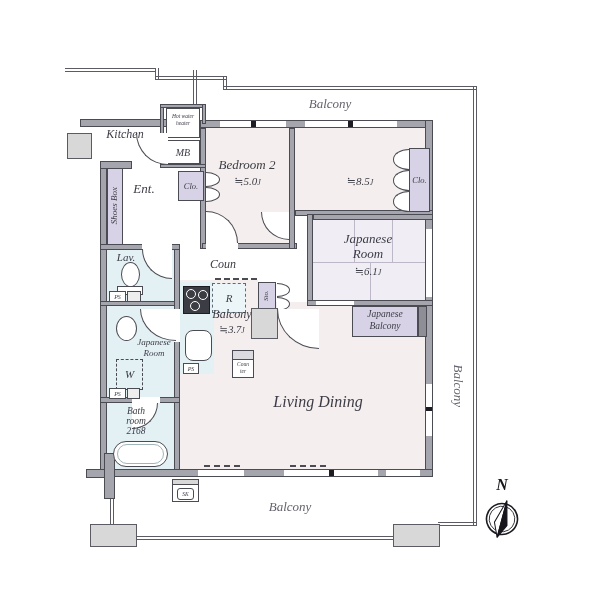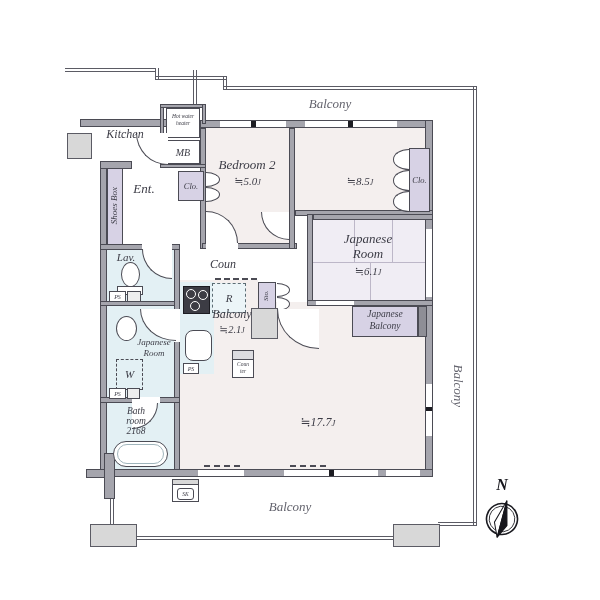--- a/index.html
+++ b/index.html
@@ -209,22 +209,22 @@
   <div class="lbl c" style="left:126px;top:182px;width:36px;font-size:13px">Ent.</div>
   <div class="lbl c" style="left:206px;top:258px;width:34px;font-size:12px">Coun</div>
   <div class="lbl c" style="left:108px;top:252px;width:36px;font-size:11px">Lav.</div>
   <div class="lbl c" style="left:204px;top:158px;width:86px;font-size:13px">Bedroom 2</div>
   <div class="lbl c" style="left:204px;top:176px;width:87px;font-size:11px"><span>≒5.0</span><span class="unit">J</span></div>
   <div class="lbl c" style="left:300px;top:176px;width:120px;font-size:11px"><span>≒8.5</span><span class="unit">J</span></div>
   <div class="lbl c" style="left:318px;top:232px;width:100px;font-size:13px">Japanese</div>
   <div class="lbl c" style="left:318px;top:247px;width:100px;font-size:13px">Room</div>
   <div class="lbl c" style="left:318px;top:266px;width:100px;font-size:11px"><span>≒6.1</span><span class="unit">J</span></div>
   <div class="lbl c" style="left:206px;top:308px;width:52px;font-size:12px">Balcony</div>
-  <div class="lbl c" style="left:206px;top:324px;width:52px;font-size:10.5px"><span>≒2.1</span><span class="unit">J</span></div>
-  <div class="lbl c" style="left:230px;top:416px;width:176px;font-size:12px"><span>≒17.7</span><span class="unit">J</span></div>
+  <div class="lbl c" style="left:206px;top:324px;width:52px;font-size:10.5px"><span>≒3.7</span><span class="unit">J</span></div>
+  <div class="lbl c" style="left:230px;top:394px;width:176px;font-size:16px">Living Dining</div>
   <div class="lbl c" style="left:124px;top:338px;width:60px;font-size:9px">Japanese</div>
   <div class="lbl c" style="left:124px;top:349px;width:60px;font-size:9px">Room</div>
   <div class="lbl c" style="left:114px;top:407px;width:44px;font-size:9.5px">Bath</div>
   <div class="lbl c" style="left:114px;top:417px;width:44px;font-size:9.5px">room</div>
   <div class="lbl c" style="left:114px;top:427px;width:44px;font-size:9.5px">2168</div>
 
   <svg class="abs" style="left:481px;top:473px" width="42" height="74" viewBox="0 0 42 74">
     <text x="21" y="17" font-size="16" font-style="italic" font-weight="bold" text-anchor="middle" fill="#16161c" font-family="Liberation Serif, DejaVu Serif, serif">N</text>
     <g transform="rotate(15 21 46)">
       <circle cx="21" cy="46" r="15.5" fill="none" stroke="#1a1a20" stroke-width="1.6"></circle>

